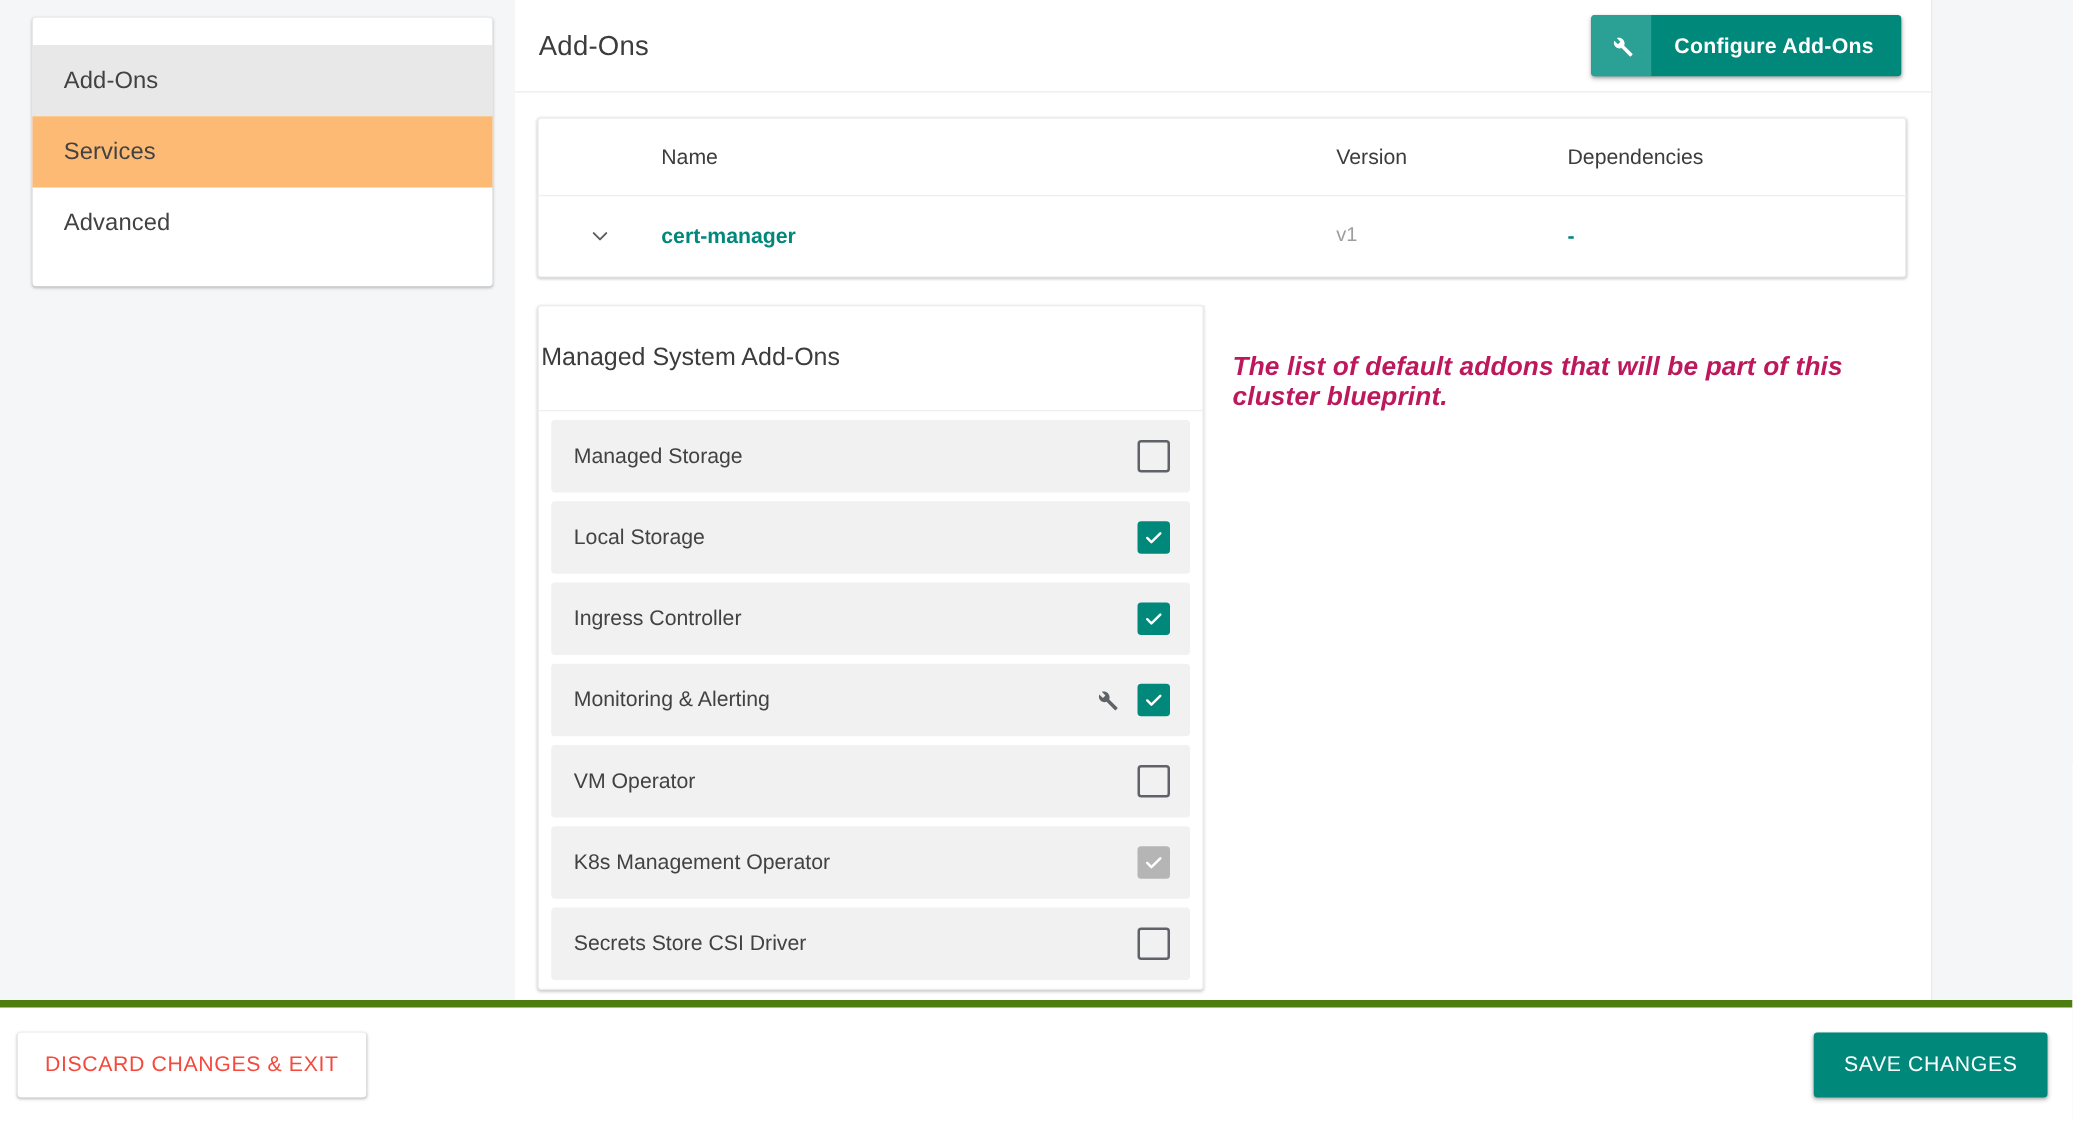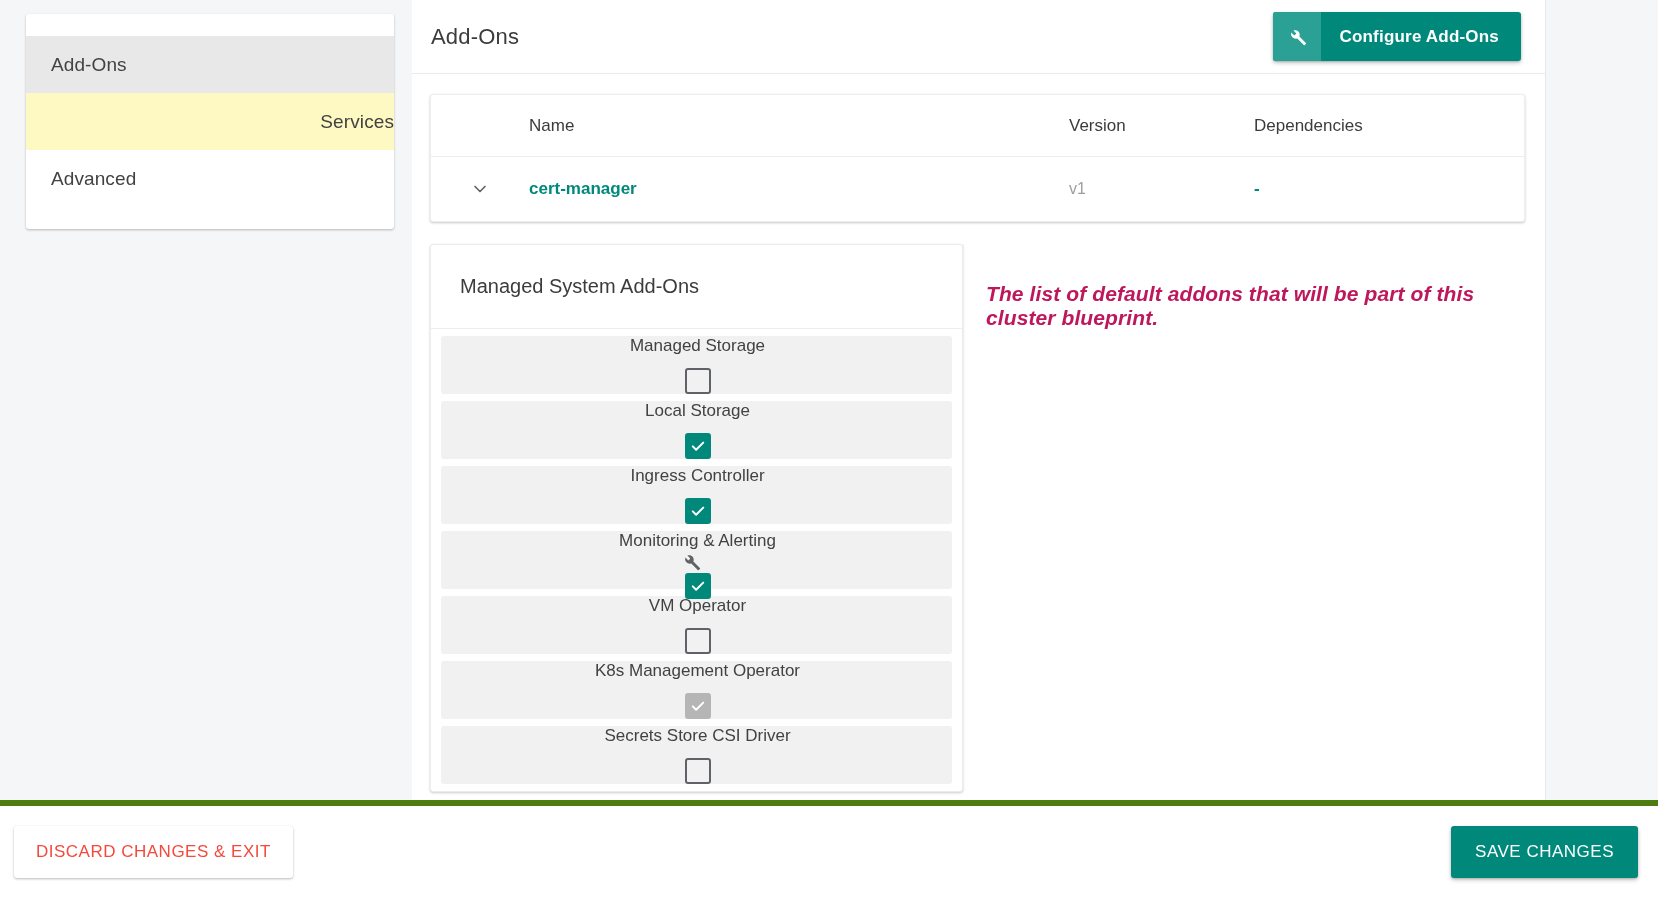--- a/index.html
+++ b/index.html
@@ -45,21 +45,21 @@
     display:flex;
     align-items:center;
     padding-left:25px;
     font-size:19px;
     color:#424242;
     letter-spacing:.1px;
     cursor:pointer;
     box-sizing:border-box;
   }
   .nav-item.selected{background:#e8e8e8;}
-  .nav-item.tinted{background:#fef9c3;justify-content:flex-end;}
+  .nav-item.tinted{background:#fdba74;}
 
   
   .main-wrap{
     flex:1 1 auto;
     height:100%;
     display:flex;
     justify-content:flex-start;
     min-width:0;
   }
   .main-panel{
@@ -163,38 +163,37 @@
     background:#ffffff;
     border:1px solid #ececec;
     border-radius:3px;
     box-shadow:0 1px 3px rgba(0,0,0,.13),0 1px 2px rgba(0,0,0,.08);
     box-sizing:border-box;
     overflow:hidden;
   }
   .left-col-title{
     height:84px;
     display:flex;align-items:center;
-    padding-left:29px;
+    padding-left:2px;
     font-size:20px;color:#3c3c3c;
     border-bottom:1px solid #eeeeee;
     box-sizing:border-box;
   }
   .addon-list{padding:7px 10px 0 10px;}
   .addon-row{
     height:58px;
     background:#f1f1f1;
     border-radius:3px;
     margin-bottom:7px;
     display:flex;
     align-items:center;
     padding:0 16px 0 18px;
     box-sizing:border-box;
     font-size:17px;
     color:#424242;
-    flex-direction:column;
   }
   .addon-name{flex:1 1 auto;}
   .row-wrench{width:22px;height:22px;margin-right:14px;display:block;}
 
   
   .cbox{
     width:26px;height:26px;
     box-sizing:border-box;
     border-radius:3px;
     display:flex;align-items:center;justify-content:center;

